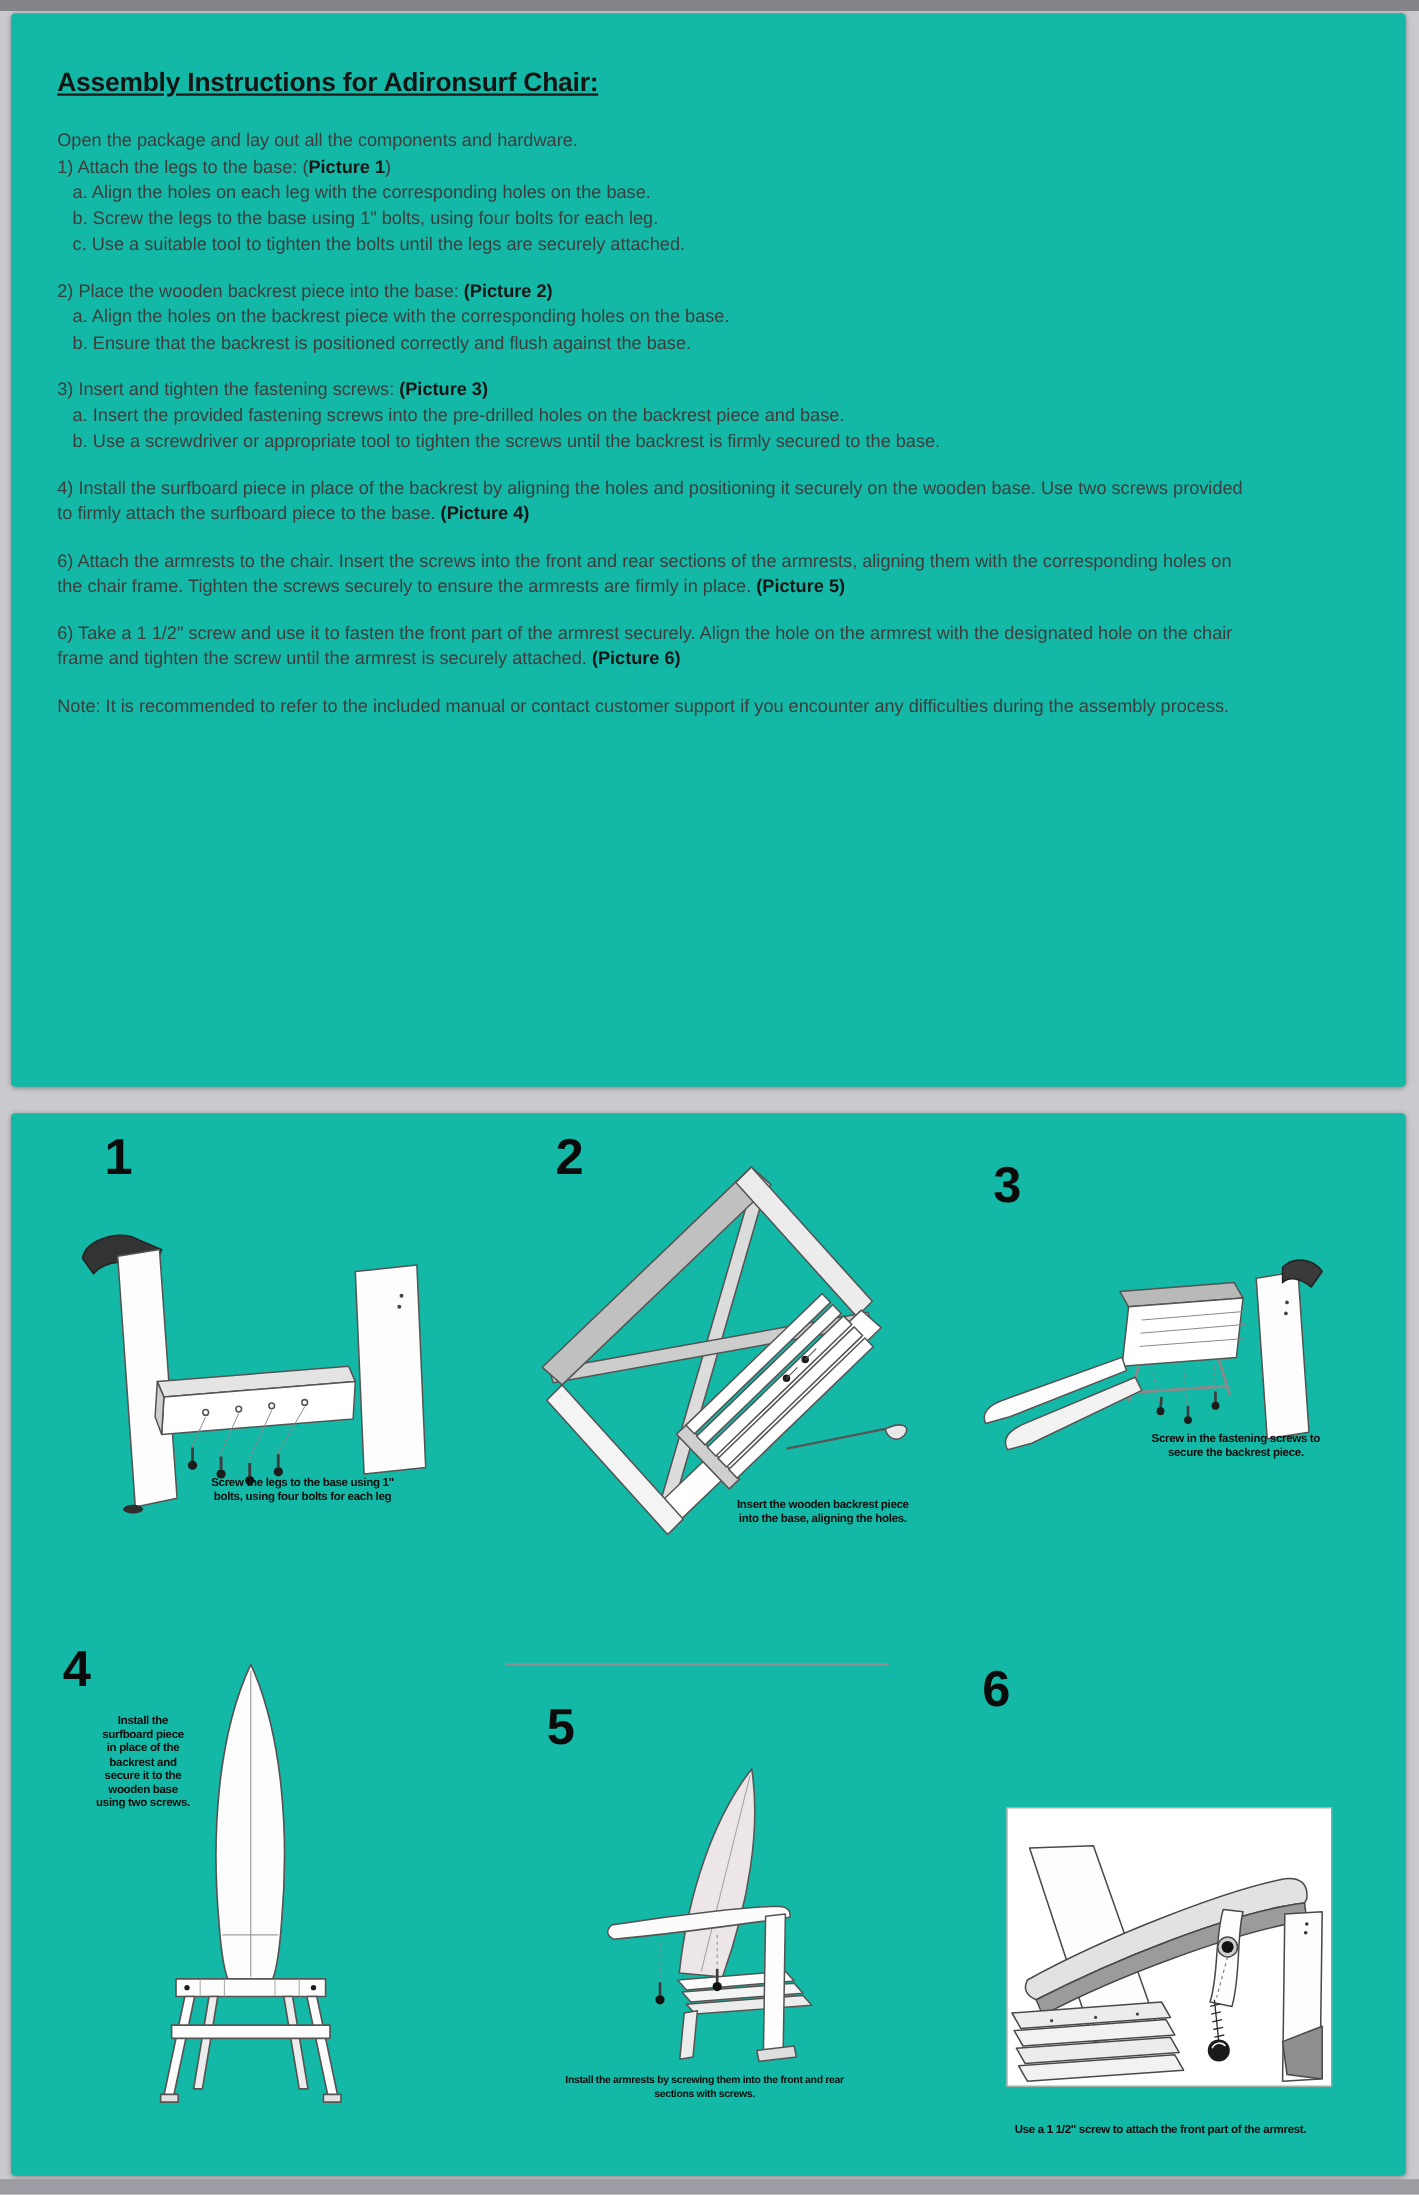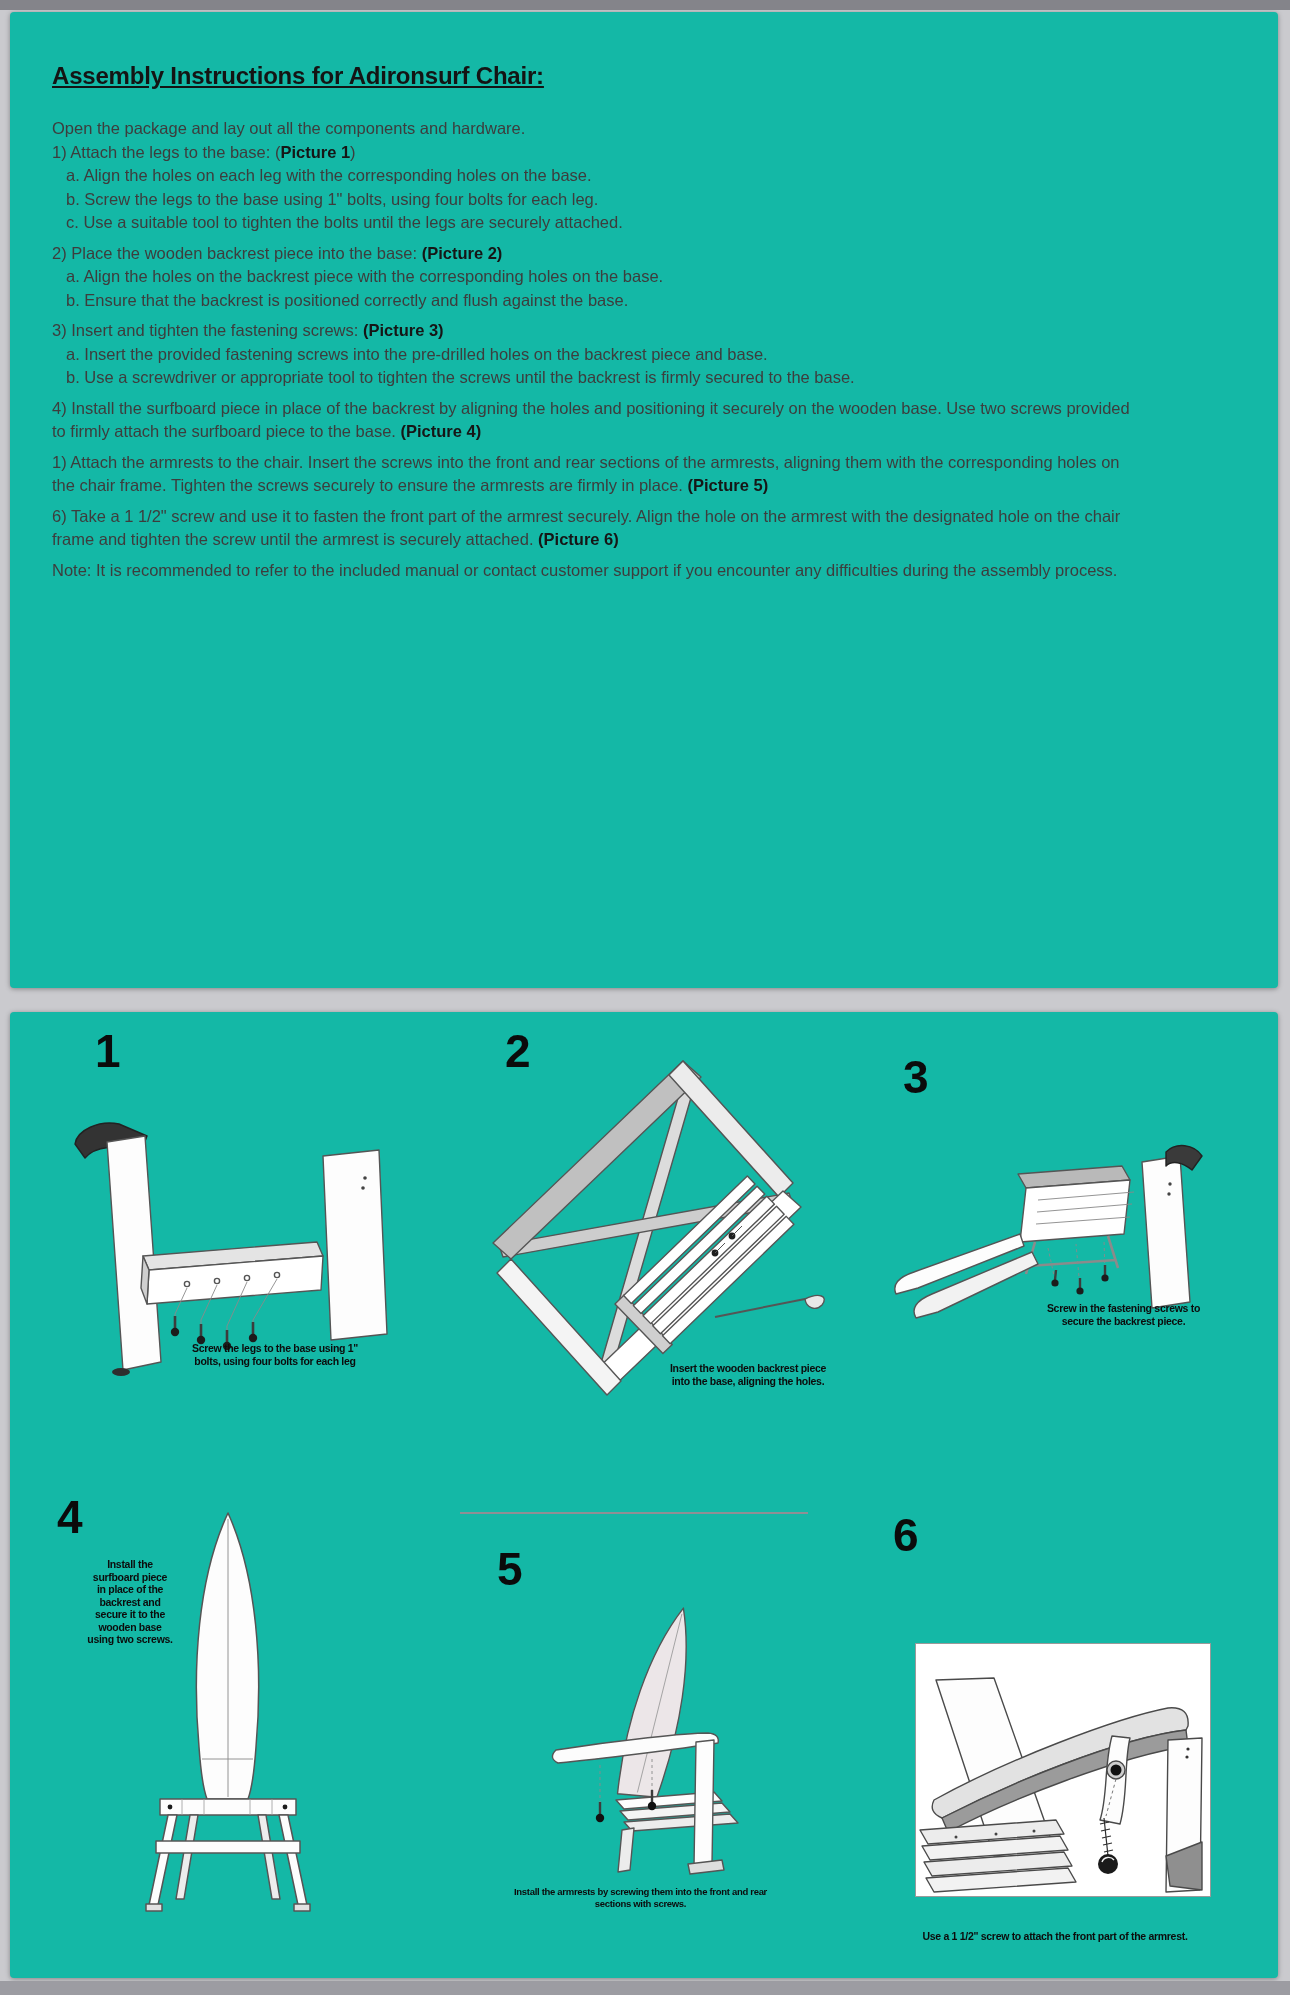--- a/index.html
+++ b/index.html
@@ -11,21 +11,21 @@
   .page{position:absolute;left:10px;width:1268px;background:#14b8a6;border-radius:4px;
         box-shadow:0 1px 5px rgba(0,0,0,.35);overflow:hidden;}
   .page1{top:12px;height:976px;}
   .page2{top:1012px;height:966px;}
 
   
   .doc{position:absolute;left:42px;top:50px;right:16px;color:#3d3d3d;}
   .doc-title{font-size:24px;font-weight:700;color:#141414;text-decoration:underline;
              margin:0 0 27px 0;letter-spacing:-0.2px;}
   .block{margin:0;}
-  .block + .block{margin-top:7px;}
+  .block + .block{margin-top:19px;}
   .line{white-space:pre;height:23.5px;font-size:16.5px;line-height:23.5px;}
   .line.ind{padding-left:14px;}
   .line .b{font-weight:700;color:#161616;}
 
   
   .fig-num{position:absolute;font-size:46px;font-weight:700;color:#0b0b0b;line-height:1;}
   .fig-cap{position:absolute;font-weight:700;color:#0c0c0c;text-align:center;
            font-size:10.5px;line-height:12.5px;letter-spacing:-0.3px;}
   .fig-cap div{white-space:nowrap;}
   .fig-cap.cap-sm{font-size:9.5px;line-height:11.5px;}
@@ -76,21 +76,21 @@
           <div class="block">
             <div class="line"><span>3) Insert and tighten the fastening screws: </span><span class="b">(Picture 3)</span></div>
             <div class="line ind"><span>a. Insert the provided fastening screws into the pre-drilled holes on the backrest piece and base.</span></div>
             <div class="line ind"><span>b. Use a screwdriver or appropriate tool to tighten the screws until the backrest is firmly secured to the base.</span></div>
           </div>
           <div class="block">
             <div class="line"><span>4) Install the surfboard piece in place of the backrest by aligning the holes and positioning it securely on the wooden base. Use two screws provided</span></div>
             <div class="line"><span>to firmly attach the surfboard piece to the base. </span><span class="b">(Picture 4)</span></div>
           </div>
           <div class="block">
-            <div class="line"><span>1) Attach the armrests to the chair. Insert the screws into the front and rear sections of the armrests, aligning them with the corresponding holes on</span></div>
+            <div class="line"><span>6) Attach the armrests to the chair. Insert the screws into the front and rear sections of the armrests, aligning them with the corresponding holes on</span></div>
             <div class="line"><span>the chair frame. Tighten the screws securely to ensure the armrests are firmly in place. </span><span class="b">(Picture 5)</span></div>
           </div>
           <div class="block">
             <div class="line"><span>6) Take a 1 1/2" screw and use it to fasten the front part of the armrest securely. Align the hole on the armrest with the designated hole on the chair</span></div>
             <div class="line"><span>frame and tighten the screw until the armrest is securely attached. </span><span class="b">(Picture 6)</span></div>
           </div>
           <div class="block">
             <div class="line"><span>Note: It is recommended to refer to the included manual or contact customer support if you encounter any difficulties during the assembly process.</span></div>
           </div>
         </div>

